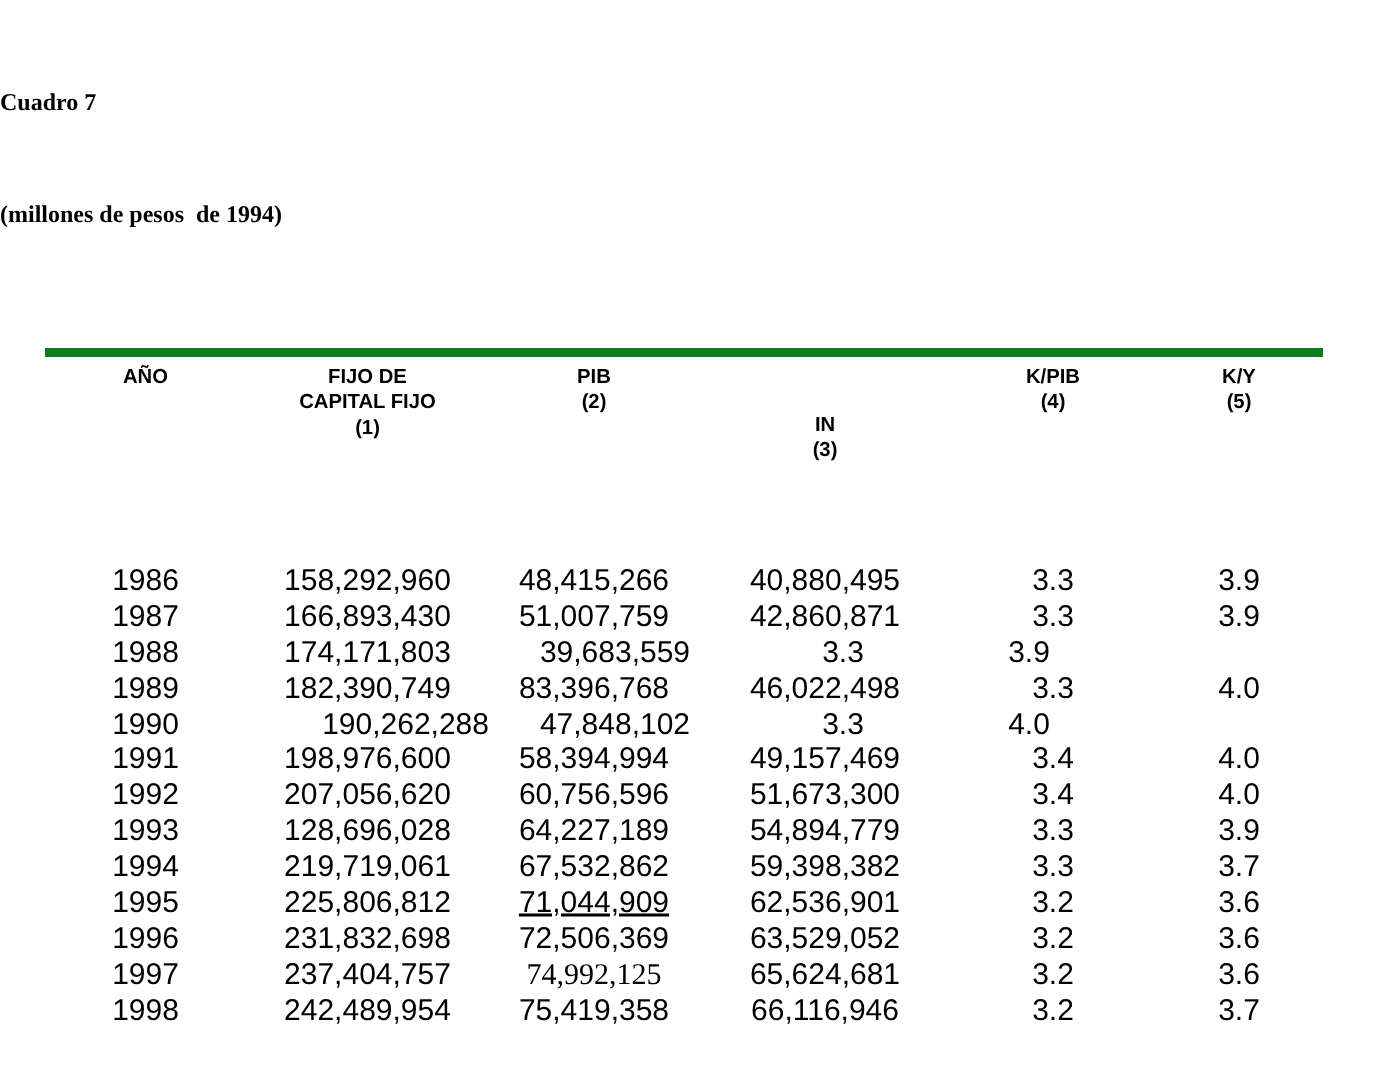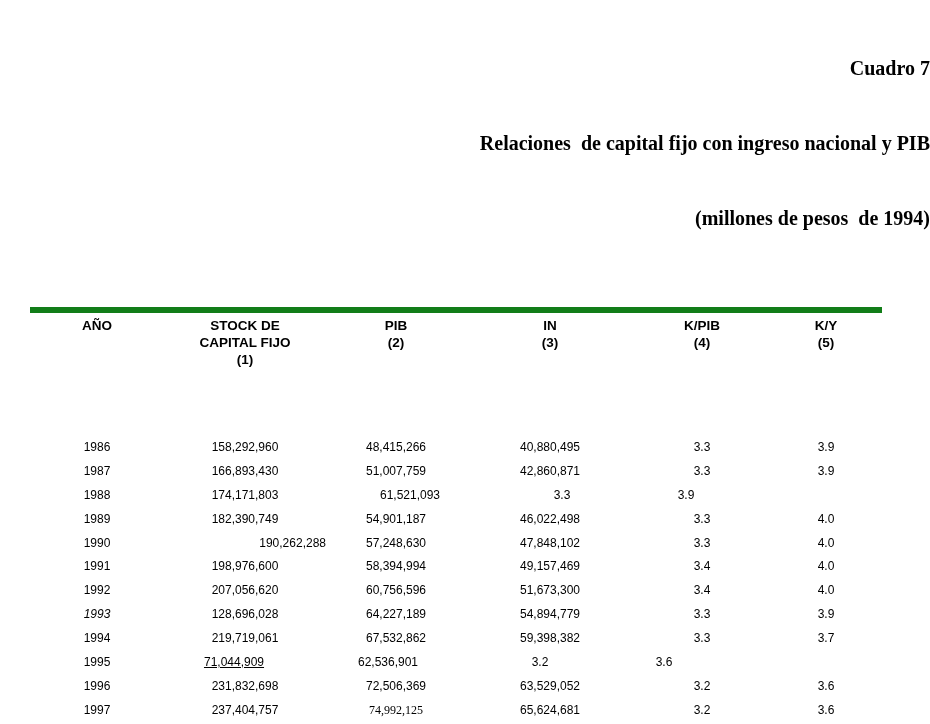--- a/index.html
+++ b/index.html
@@ -10,24 +10,24 @@
   body {
     width: 930px;
     height: 724px;
     overflow: hidden;
     color: #000;
     font-family: "Liberation Sans", sans-serif;
     position: relative;
   }
   .title-block {
     padding-top: 6px;
-    text-align: right;
+    text-align: left;
     font-family: "Liberation Serif", serif;
     font-weight: bold;
-    font-size: 20px;
+    font-size: 16px;
     line-height: 25px;
     white-space: pre; 
   }
   .tablewrap {
     margin-left: 30px;
     width: 852px;
     margin-top: 26px;
   }
   .rule {
     height: 6px;
@@ -40,55 +40,54 @@
     font-size: 13.5px;
     line-height: 17px;
     text-align: center;
   }
   .hcell { flex: 0 0 auto; }
   .spacer { height: 68px; }
   .trow {
     display: flex;
     height: 23.9px;
     line-height: 23.9px;
-    font-size: 12px;
+    font-size: 20px;
     text-align: center;
   }
   .tcell {
     flex: 0 0 auto;
     white-space: nowrap;
   }
 </style>
 </head>
 <body>
 
 <div class="page">
 
   <div class="title-block">
     <div>Cuadro 7</div>
-    <div>Relaciones  de capital fijo con ingreso nacional y PIB</div>
     <div>(millones de pesos  de 1994)</div>
   </div>
 
   <div class="tablewrap">
     <div class="rule top"></div>
     <div class="thead">
         <div class="hcell" style="width: 134px;">
           <div>AÑO</div>
         </div>
         <div class="hcell" style="width: 162px;">
-          <div>STOCK DE</div>
+          <div>FIJO DE</div>
           <div>CAPITAL FIJO</div>
           <div>(1)</div>
         </div>
         <div class="hcell" style="width: 140px;">
           <div>PIB</div>
           <div>(2)</div>
         </div>
-        <div class="hcell" style="width: 168px;">
+        <div class="hcell" style="width: 168px; margin-top: 32px;">
           <div>IN</div>
           <div>(3)</div>
         </div>
         <div class="hcell" style="width: 136px;">
           <div>K/PIB</div>
           <div>(4)</div>
         </div>
         <div class="hcell" style="width: 112px;">
           <div>K/Y</div>
           <div>(5)</div>
@@ -108,36 +107,35 @@
           <div class="tcell" style="width: 134px;">1987</div>
           <div class="tcell" style="width: 162px;">166,893,430</div>
           <div class="tcell" style="width: 140px;">51,007,759</div>
           <div class="tcell" style="width: 168px;">42,860,871</div>
           <div class="tcell" style="width: 136px;">3.3</div>
           <div class="tcell" style="width: 112px;">3.9</div>
         </div>
         <div class="trow">
           <div class="tcell" style="width: 134px;">1988</div>
           <div class="tcell" style="width: 162px;">174,171,803</div>
-          <div class="tcell" style="width: 168px;">61,521,093</div>
+          <div class="tcell" style="width: 168px;">39,683,559</div>
           <div class="tcell" style="width: 136px;">3.3</div>
           <div class="tcell" style="width: 112px;">3.9</div>
         </div>
         <div class="trow">
           <div class="tcell" style="width: 134px;">1989</div>
           <div class="tcell" style="width: 162px;">182,390,749</div>
-          <div class="tcell" style="width: 140px;">54,901,187</div>
+          <div class="tcell" style="width: 140px;">83,396,768</div>
           <div class="tcell" style="width: 168px;">46,022,498</div>
           <div class="tcell" style="width: 136px;">3.3</div>
           <div class="tcell" style="width: 112px;">4.0</div>
         </div>
         <div class="trow">
           <div class="tcell" style="width: 134px;">1990</div>
           <div class="tcell" style="width: 162px; text-align: right;">190,262,288</div>
-          <div class="tcell" style="width: 140px;">57,248,630</div>
           <div class="tcell" style="width: 168px;">47,848,102</div>
           <div class="tcell" style="width: 136px;">3.3</div>
           <div class="tcell" style="width: 112px;">4.0</div>
         </div>
         <div class="trow">
           <div class="tcell" style="width: 134px;">1991</div>
           <div class="tcell" style="width: 162px;">198,976,600</div>
           <div class="tcell" style="width: 140px;">58,394,994</div>
           <div class="tcell" style="width: 168px;">49,157,469</div>
           <div class="tcell" style="width: 136px;">3.4</div>
@@ -145,37 +143,38 @@
         </div>
         <div class="trow">
           <div class="tcell" style="width: 134px;">1992</div>
           <div class="tcell" style="width: 162px;">207,056,620</div>
           <div class="tcell" style="width: 140px;">60,756,596</div>
           <div class="tcell" style="width: 168px;">51,673,300</div>
           <div class="tcell" style="width: 136px;">3.4</div>
           <div class="tcell" style="width: 112px;">4.0</div>
         </div>
         <div class="trow">
-          <div class="tcell" style="width: 134px; font-style: italic;">1993</div>
+          <div class="tcell" style="width: 134px;">1993</div>
           <div class="tcell" style="width: 162px;">128,696,028</div>
           <div class="tcell" style="width: 140px;">64,227,189</div>
           <div class="tcell" style="width: 168px;">54,894,779</div>
           <div class="tcell" style="width: 136px;">3.3</div>
           <div class="tcell" style="width: 112px;">3.9</div>
         </div>
         <div class="trow">
           <div class="tcell" style="width: 134px;">1994</div>
           <div class="tcell" style="width: 162px;">219,719,061</div>
           <div class="tcell" style="width: 140px;">67,532,862</div>
           <div class="tcell" style="width: 168px;">59,398,382</div>
           <div class="tcell" style="width: 136px;">3.3</div>
           <div class="tcell" style="width: 112px;">3.7</div>
         </div>
         <div class="trow">
           <div class="tcell" style="width: 134px;">1995</div>
+          <div class="tcell" style="width: 162px;">225,806,812</div>
           <div class="tcell" style="width: 140px; text-decoration: underline;">71,044,909</div>
           <div class="tcell" style="width: 168px;">62,536,901</div>
           <div class="tcell" style="width: 136px;">3.2</div>
           <div class="tcell" style="width: 112px;">3.6</div>
         </div>
         <div class="trow">
           <div class="tcell" style="width: 134px;">1996</div>
           <div class="tcell" style="width: 162px;">231,832,698</div>
           <div class="tcell" style="width: 140px;">72,506,369</div>
           <div class="tcell" style="width: 168px;">63,529,052</div>

